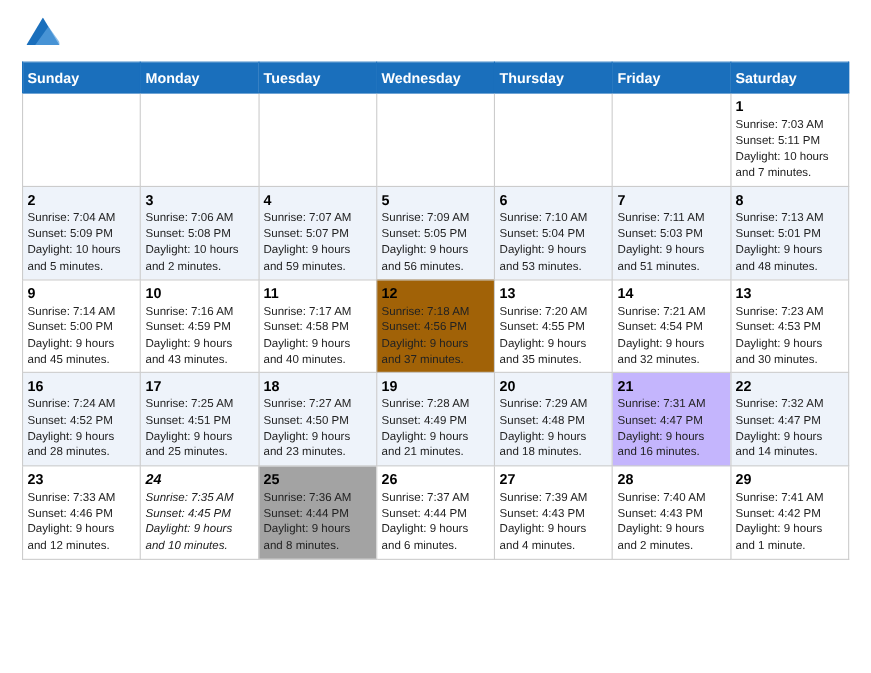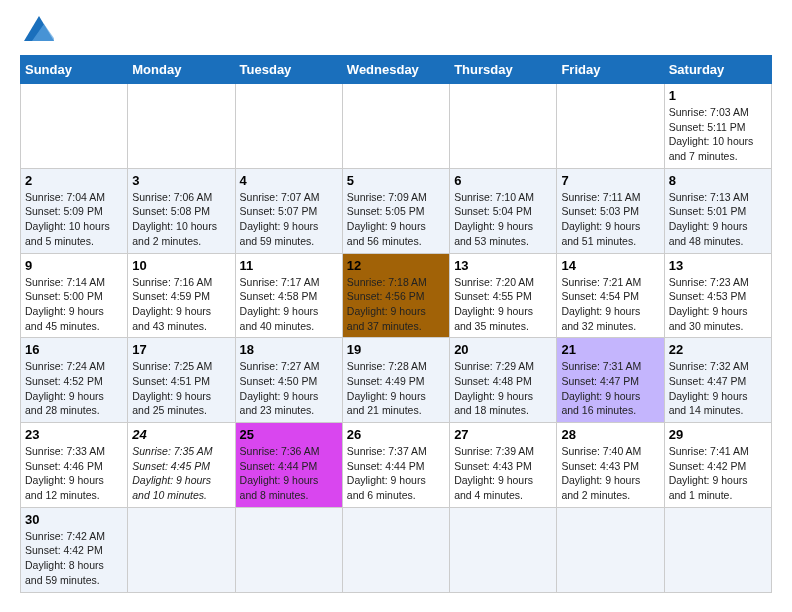--- a/index.html
+++ b/index.html
@@ -216,47 +216,35 @@
       </tr>
       <tr>
         <td style="background-color: rgb(255, 255, 255);">
           <span class="day-number">23</span>
           <div class="day-info">Sunrise: 7:33 AM<br>Sunset: 4:46 PM<br>Daylight: 9 hours<br>and 12 minutes.</div>
         </td>
         <td style="background-color: rgb(255, 255, 255); font-style: italic;">
           <span class="day-number">24</span>
           <div class="day-info">Sunrise: 7:35 AM<br>Sunset: 4:45 PM<br>Daylight: 9 hours<br>and 10 minutes.</div>
         </td>
-        <td style="background-color: #d946ef;">
+        <td style="background-color: #a3a3a3;">
           <span class="day-number">25</span>
           <div class="day-info">Sunrise: 7:36 AM<br>Sunset: 4:44 PM<br>Daylight: 9 hours<br>and 8 minutes.</div>
         </td>
         <td style="background-color: rgb(255, 255, 255); margin-top: 23px;">
           <span class="day-number">26</span>
           <div class="day-info">Sunrise: 7:37 AM<br>Sunset: 4:44 PM<br>Daylight: 9 hours<br>and 6 minutes.</div>
         </td>
         <td style="background-color: rgb(255, 255, 255);">
           <span class="day-number">27</span>
           <div class="day-info">Sunrise: 7:39 AM<br>Sunset: 4:43 PM<br>Daylight: 9 hours<br>and 4 minutes.</div>
         </td>
         <td style="background-color: rgb(255, 255, 255); margin-top: 40px;">
           <span class="day-number">28</span>
           <div class="day-info">Sunrise: 7:40 AM<br>Sunset: 4:43 PM<br>Daylight: 9 hours<br>and 2 minutes.</div>
         </td>
         <td style="background-color: rgb(255, 255, 255);">
           <span class="day-number">29</span>
           <div class="day-info">Sunrise: 7:41 AM<br>Sunset: 4:42 PM<br>Daylight: 9 hours<br>and 1 minute.</div>
         </td>
-      </tr>
-      <tr>
-        <td style="background-color: rgb(238, 243, 250);">
-          <span class="day-number">30</span>
-          <div class="day-info">Sunrise: 7:42 AM<br>Sunset: 4:42 PM<br>Daylight: 8 hours<br>and 59 minutes.</div>
-        </td>
-        <td class="empty-cell"></td>
-        <td class="empty-cell"></td>
-        <td class="empty-cell"></td>
-        <td class="empty-cell"></td>
-        <td class="empty-cell"></td>
-        <td class="empty-cell"></td>
       </tr>
     </tbody>
 </table>
 
 </body></html>

